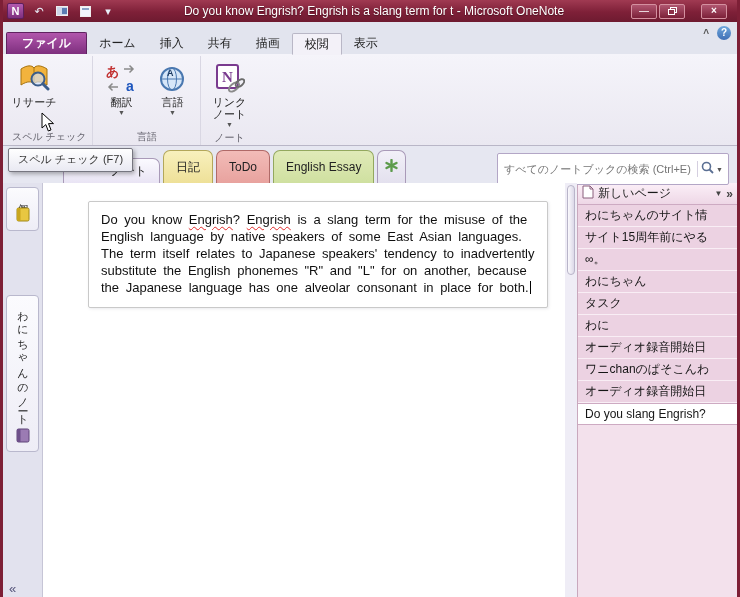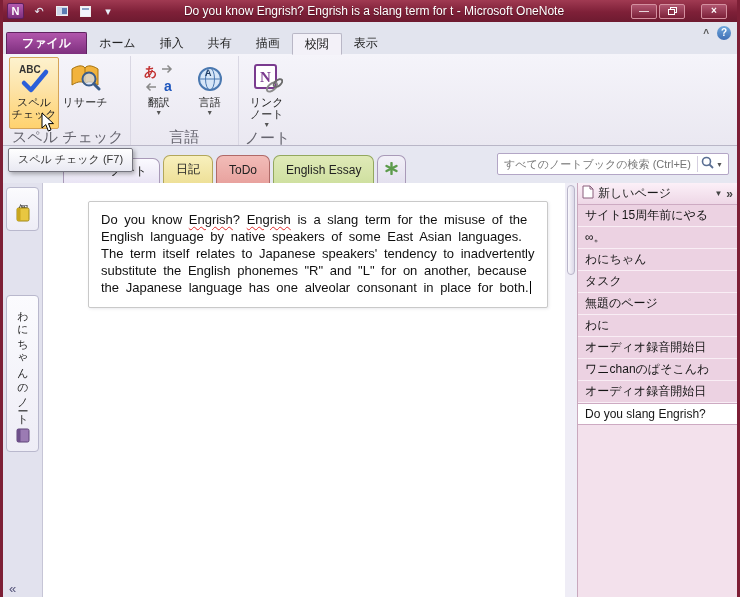--- a/index.html
+++ b/index.html
@@ -38,39 +38,39 @@
   .min-ribbon { color:#555; font-size:10px; font-weight:bold; }
   .help-icon { width:14px; height:14px; border-radius:50%; background:linear-gradient(#6fa7dd,#3f6fb5);
                color:#fff; font-size:10px; font-weight:bold; text-align:center; line-height:14px; }
 
   
   .ribbon { height:92px; background:linear-gradient(#f5f4fa,#eAe8f1); border-bottom:1px solid #b9b6c7;
             display:flex; padding:2px 0 0 3px; }
   .rgroup { display:flex; flex-direction:column; padding:0 2px; position:relative; }
   .rgroup + .rgroup { border-left:1px solid #d9d7e3; }
   .rgroup-buttons { flex:1; display:flex; align-items:stretch; gap:1px; padding:1px; }
-  .rgroup-label { height:15px; text-align:center; color:#66656f; font-size:15px; line-height:14px; white-space:nowrap; padding:0 4px; }
+  .rgroup-label { height:15px; text-align:center; color:#66656f; font-size:10px; line-height:14px; white-space:nowrap; padding:0 4px; }
   .big-btn { width:50px; display:flex; flex-direction:column; align-items:center; padding-top:4px;
              border:1px solid transparent; border-radius:2px; }
   .big-btn .icon32 { width:32px; height:32px; margin-bottom:2px; }
   .big-btn .lbl { font-size:11px; line-height:12px; text-align:center; color:#222; white-space:nowrap; }
   .big-btn .drop { font-size:7px; color:#555; line-height:8px; margin-top:1px; }
   .big-btn.hot { background:linear-gradient(#fdf2ce,#fde3a7 45%,#ffd26e); border:1px solid #d5a458; }
 
   
   .section-strip { height:37px; background:#e6e7f1; position:relative; }
   .sec-tabs { position:absolute; left:60px; bottom:0; display:flex; align-items:flex-end; }
-  .sec-tab { height:28px; padding:0 12px; margin-right:3px; display:flex; align-items:center;
+  .sec-tab { height:33px; padding:0 12px; margin-right:3px; display:flex; align-items:center;
              border:1px solid #a99ab8; border-bottom:none; border-radius:7px 7px 0 0; font-size:12px; color:#222; }
   .sec-tab.active { height:25px; background:linear-gradient(#fbfaff,#e9e4f4); }
   .sec-tab.c-yellow { background:linear-gradient(#f8f0bd,#eee098); border-color:#b3a75a; }
   .sec-tab.c-red { background:linear-gradient(#f2bcb8,#e8a29e); border-color:#b06a68; }
   .sec-tab.c-green { background:linear-gradient(#e0eab8,#cfe0a0); border-color:#93a85e; }
   .sec-tab.newtab { padding:0 7px; background:linear-gradient(#f2f0f8,#e3e0ee); }
-  .search-box { position:absolute; right:8px; top:7px; width:232px; height:22px; background:#fff;
+  .search-box { position:absolute; right:8px; top:7px; width:232px; height:32px; background:#fff;
                 border:1px solid #b3a6c6; border-radius:2px; display:flex; align-items:center; padding:0 3px 0 6px; }
   .search-box input { flex:1; border:none; outline:none; font-size:11px; color:#6a6a72; background:transparent;
                       font-family:inherit; min-width:0; }
   .search-div { width:1px; height:16px; background:#d5cfe0; margin:0 3px; }
   .search-drop { font-size:7px; color:#555; padding:0 2px; }
 
   
   .main { display:flex; height:419px; }
 
   .sidebar { width:40px; background:#e2e2ee; border-right:1px solid #c6c5d6; position:relative; }
@@ -156,30 +156,20 @@
     <div class="rtab">表示</div>
     <div class="ribbon-corner">
       <span class="min-ribbon">^</span>
       <span class="help-icon">?</span>
     </div>
   </div>
 
   <div class="ribbon">
     <div class="rgroup">
       <div class="rgroup-buttons">
-        <div class="big-btn hot">
-          <span class="icon32">
-            <svg width="32" height="32">
-                <text x="1" y="11" font-size="10" font-weight="bold" fill="#333" font-family="Liberation Sans,sans-serif">ABC</text>
-                <path d="M6 21 L13 28 L28 10" stroke="#2b5fd9" stroke-width="4.5" fill="none" stroke-linecap="round" stroke-linejoin="round"></path>
-              </svg>
-          </span>
-          <span class="lbl">スペル</span>
-          <span class="lbl">チェック</span>
-        </div>
         <div class="big-btn">
           <span class="icon32">
             <svg width="32" height="32">
                 <path d="M3 7 C9 3,14 3,16 6 C18 3,23 3,29 7 L29 23 C23 19,18 19,16 22 C14 19,9 19,3 23 Z" fill="#f2b33d" stroke="#a5720e"></path>
                 <line x1="16" y1="6" x2="16" y2="22" stroke="#a5720e"></line>
                 <circle cx="20" cy="17" r="6.5" fill="rgba(210,228,255,0.65)" stroke="#3b5d8a" stroke-width="2"></circle>
                 <line x1="25" y1="22" x2="30" y2="27" stroke="#3b5d8a" stroke-width="3" stroke-linecap="round"></line>
               </svg>
           </span>
           <span class="lbl">リサーチ</span>
@@ -309,25 +299,25 @@
         <span>
           <svg width="12" height="14">
               <path d="M1 1 h7 l3 3 v9 h-10 z" fill="#fff" stroke="#8a5f7c"></path>
               <path d="M8 1 v3 h3" fill="none" stroke="#8a5f7c"></path>
             </svg>
         </span>
         <span class="ph-label">新しいページ</span>
         <span class="ph-drop">▼</span>
         <span class="ph-expand">»</span>
       </div>
+      <div class="page-item">わにちゃんのサイト情</div>
       <div class="page-item">サイト15周年前にやる</div>
       <div class="page-item">∞。</div>
       <div class="page-item">わにちゃん</div>
       <div class="page-item">タスク</div>
-      <div class="page-item">無題のページ</div>
       <div class="page-item">わに</div>
       <div class="page-item">オーディオ録音開始日</div>
       <div class="page-item">ワニchanのぱそこんわ</div>
       <div class="page-item">オーディオ録音開始日</div>
       <div class="page-item selected">Do you slang Engrish?</div>
     </div>
   </div>
 
   <div class="tooltip">スペル チェック (F7)</div>
 

